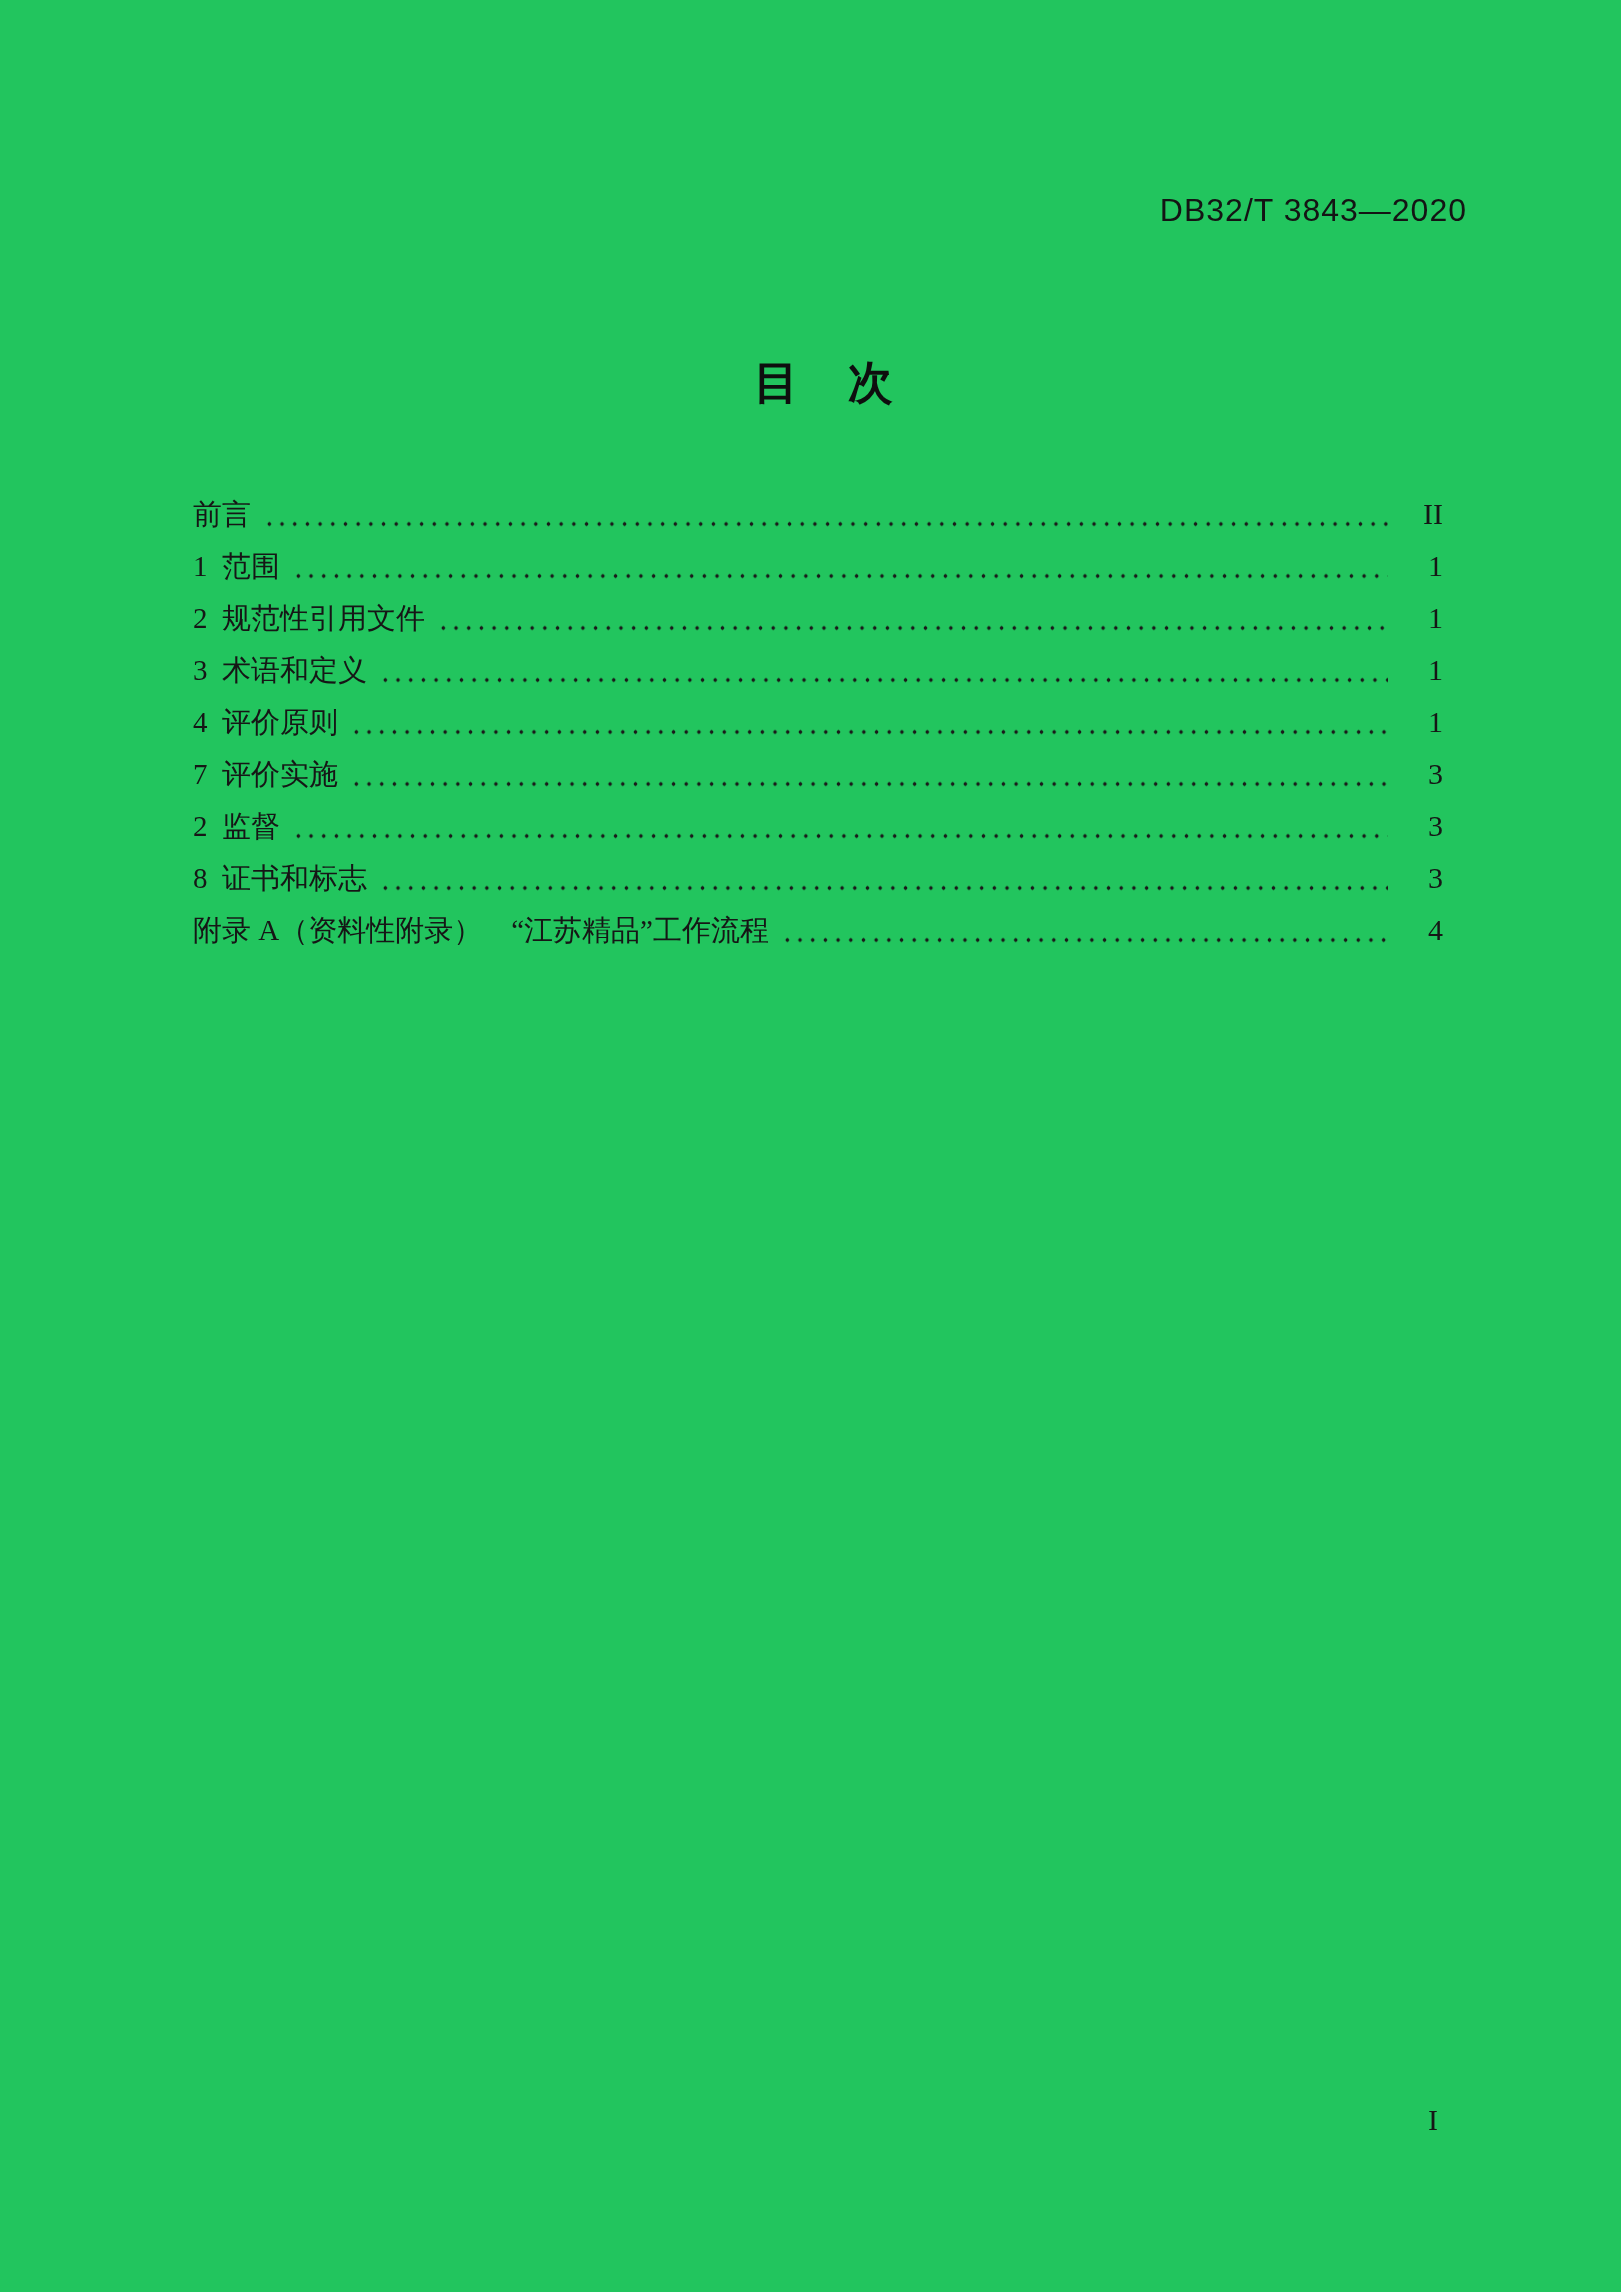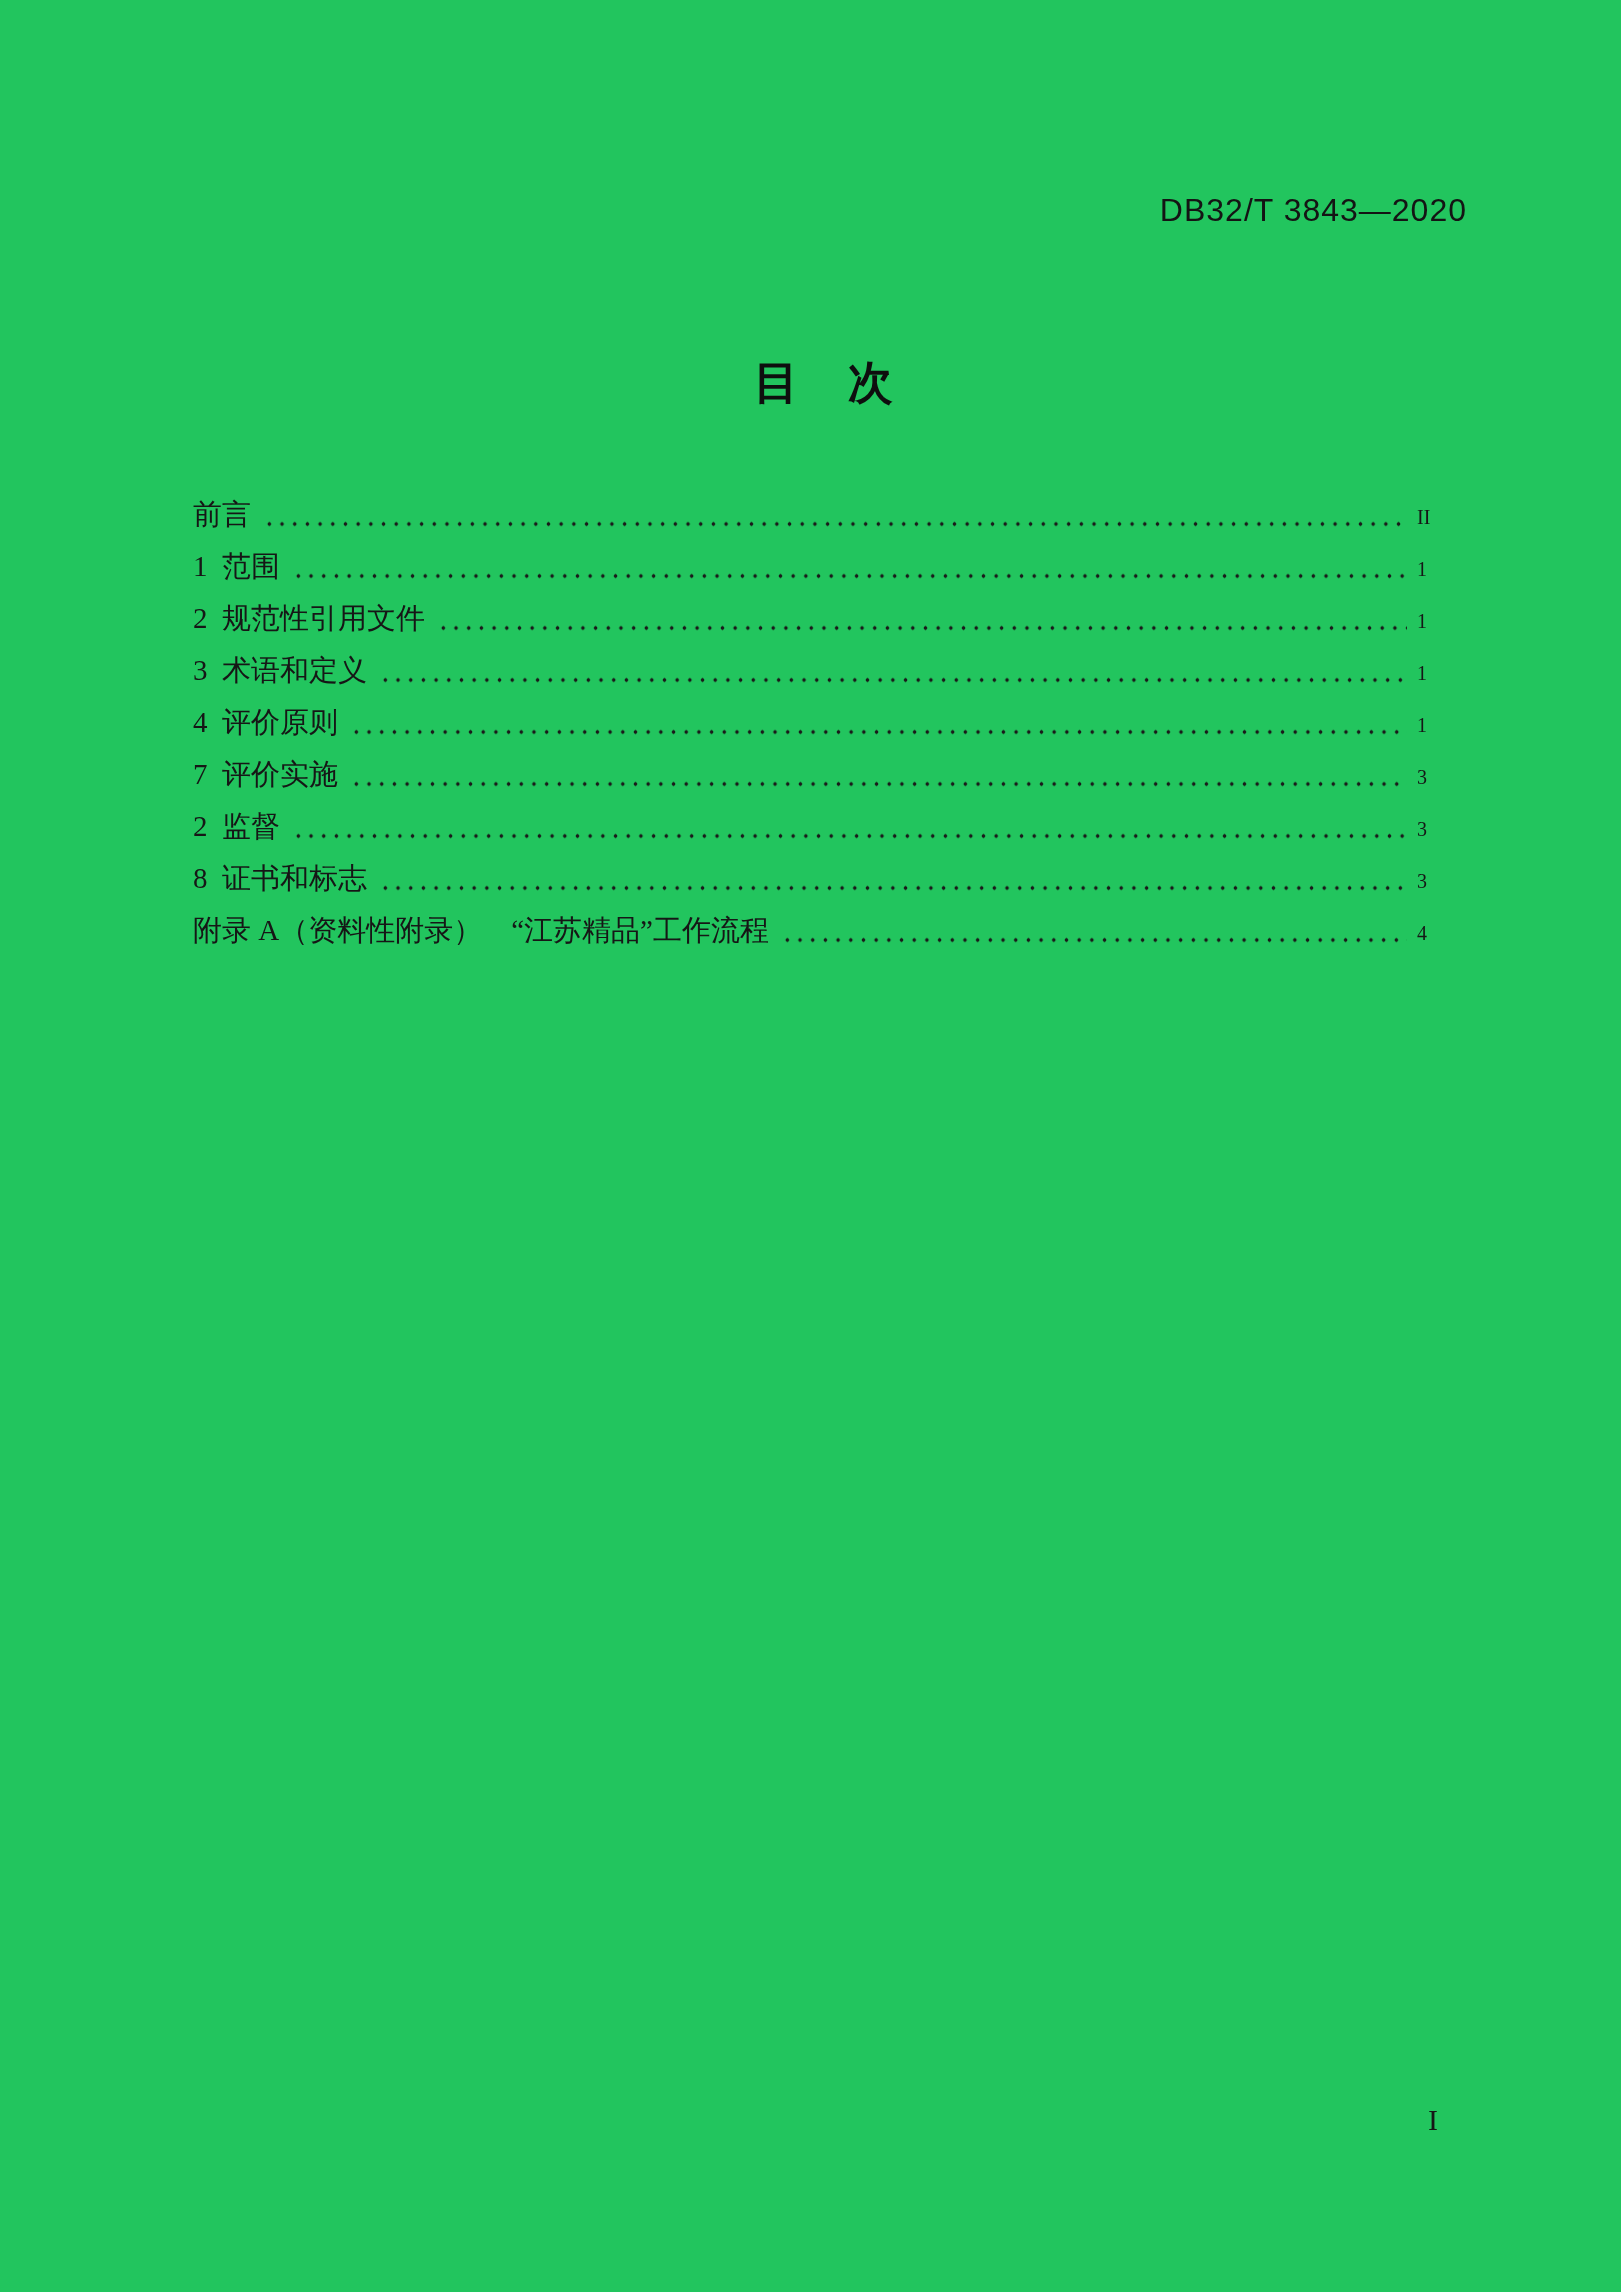--- a/index.html
+++ b/index.html
@@ -37,21 +37,21 @@
     font-weight: bold;
     letter-spacing: 2px;
     color: #0e0e0e;
     transform: translateX(13.7px);
     white-space: pre;
   }
   .toc {
     position: absolute;
     top: 488px;
     left: 193px;
-    right: 159px;
+    right: 178px;
   }
   .toc-row {
     display: flex;
     align-items: baseline;
     height: 52px;
     line-height: 52px;
     font-size: 29px;
     color: #161616;
   }
   .toc-label {
@@ -64,21 +64,22 @@
     margin-left: 11.8px;
     margin-right: 9.8px;
     background-image: radial-gradient(circle, #1a1a1a 1.7px, rgba(0,0,0,0) 2.1px);
     background-size: 12.7px 11.8px;
     background-repeat: repeat-x;
     background-position: left 30px;
   }
   .toc-page {
     flex: 0 0 auto;
     min-width: 45px;
-    font-size: 20px;
+    text-align: right;
+    font-size: 30px;
     white-space: pre;
   }
   .folio {
     position: absolute;
     top: 2103px;
     right: 183px;
     font-size: 30px;
     color: #161616;
   }
 </style>

